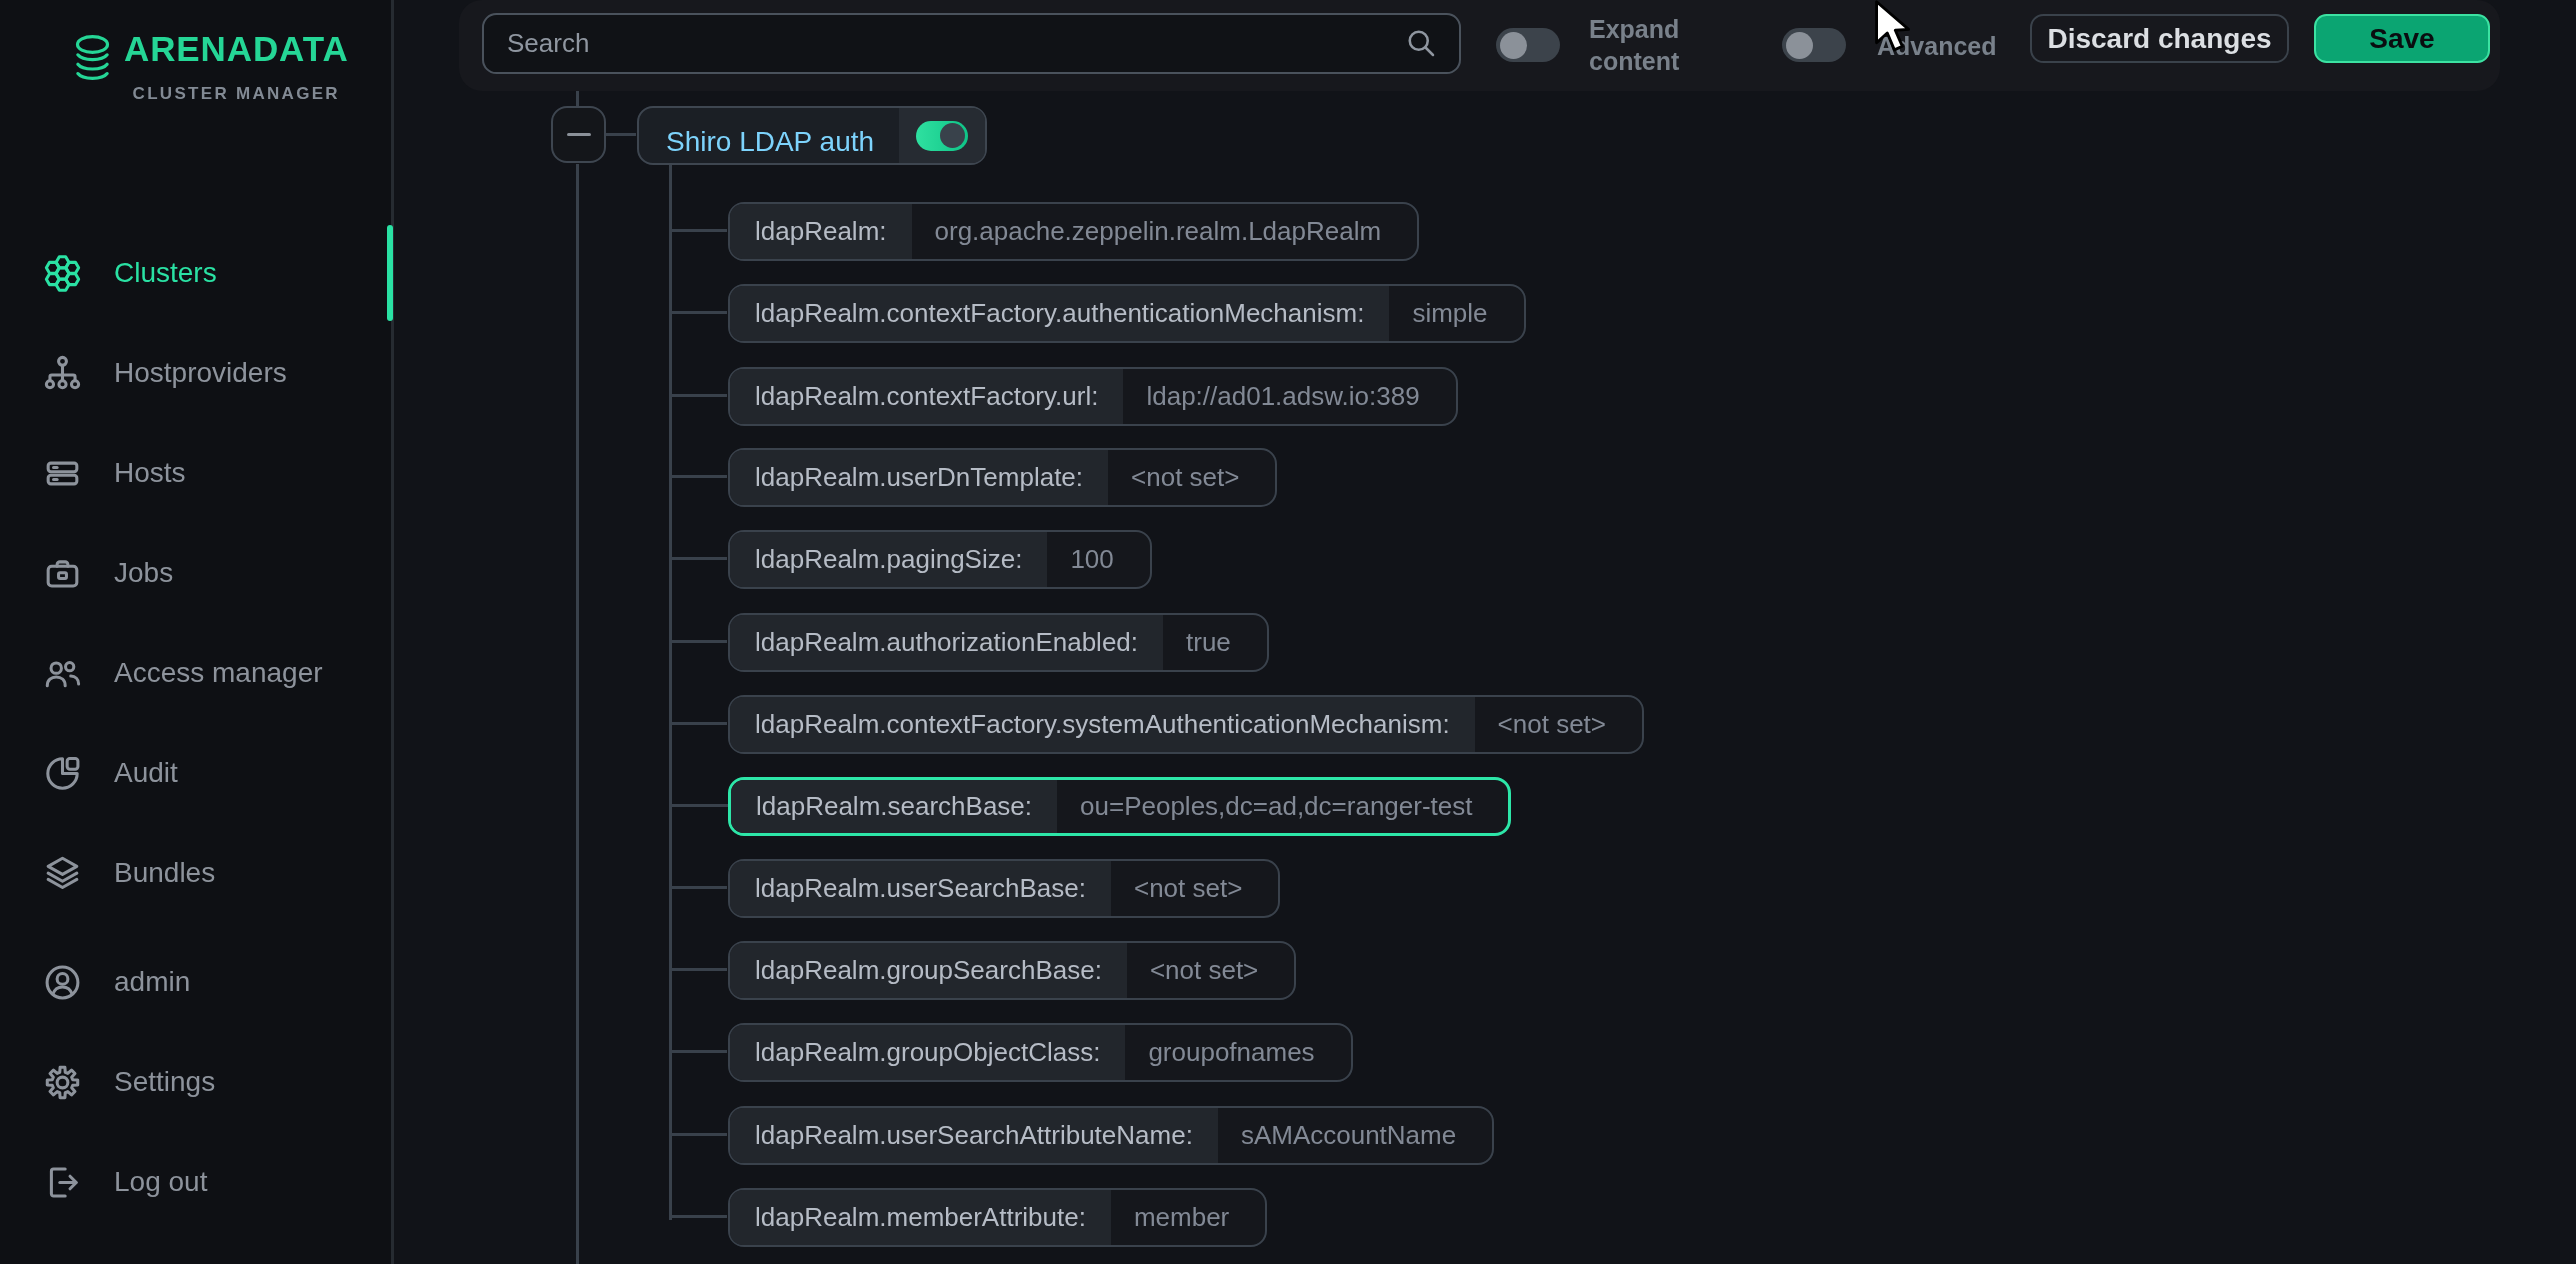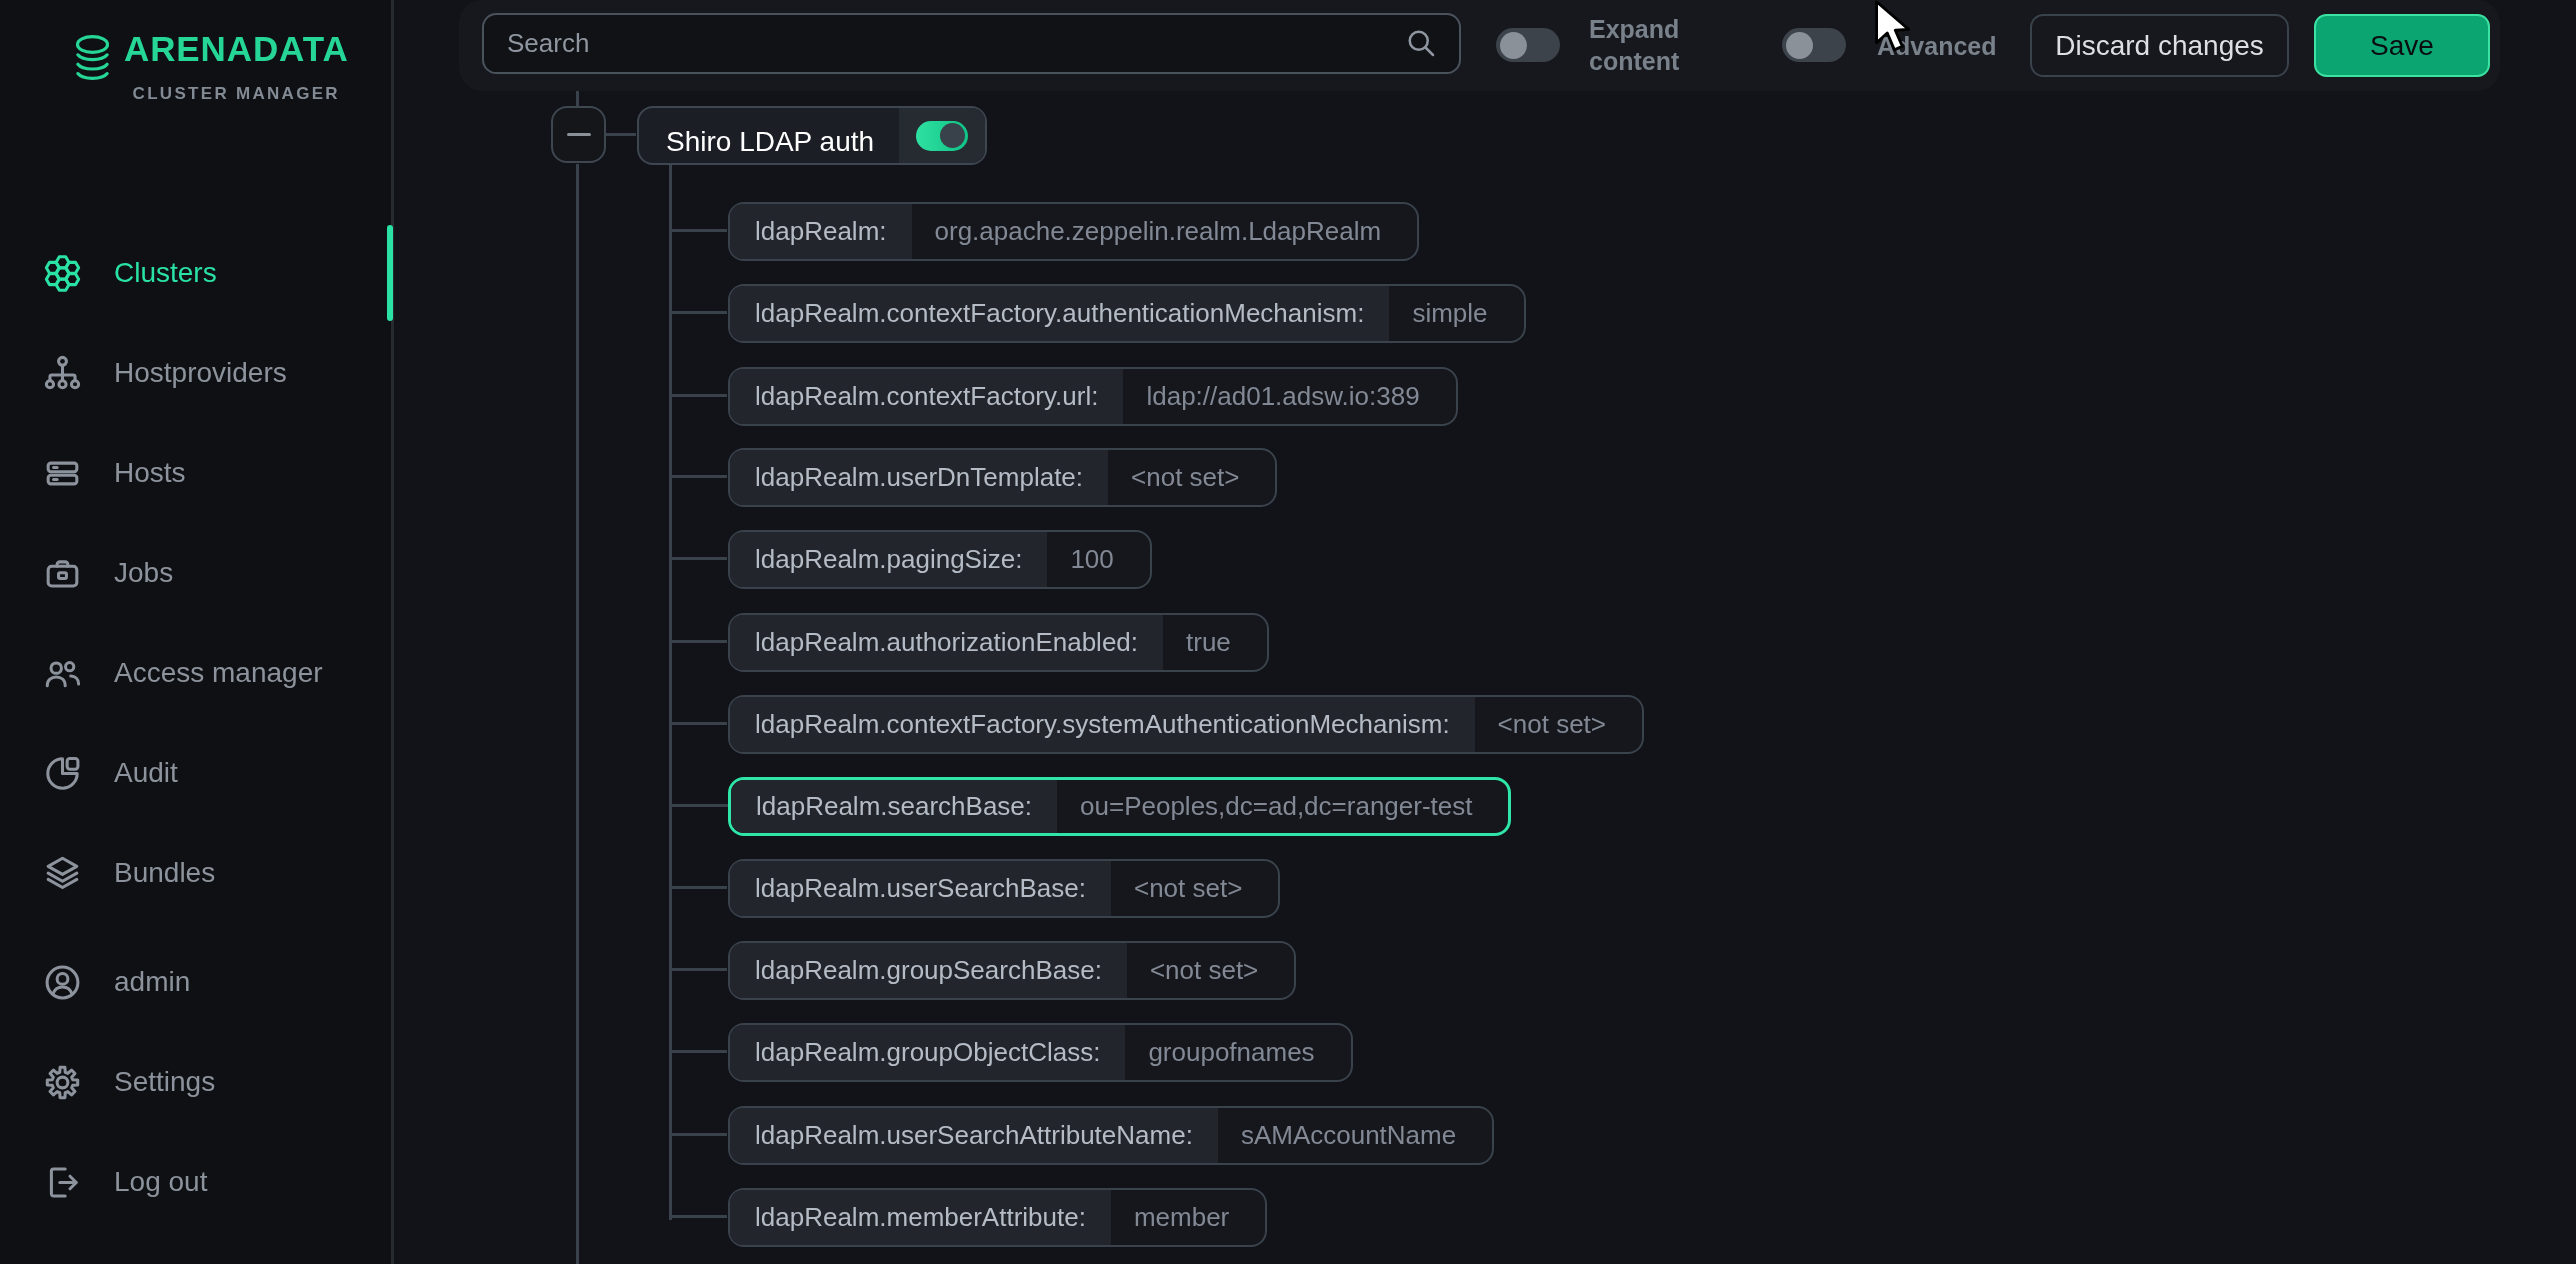--- a/index.html
+++ b/index.html
@@ -32,32 +32,32 @@
     border:2.7px solid #4a525c;border-radius:14.3px;background:#101216;display:flex;align-items:center;justify-content:flex-end;}
   .search-box input{flex:1;background:transparent;border:none;outline:none;color:#c6cbd3;
     font-size:26px;padding:0 18px 0 23px;font-family:inherit;}
   .search-box input::placeholder{color:#8f96a0;}
   .search-icn{width:36px;height:36px;color:#8f96a0;margin-right:19.7px;flex:0 0 auto;}
   .search-icn svg{width:36px;height:36px;display:block;}
   .toggle{position:absolute;width:64px;height:34px;border-radius:17px;background:#3c434b;cursor:pointer;}
   .toggle .knob{position:absolute;top:3.6px;width:27px;height:27px;border-radius:50%;background:#8b9199;}
   .toggle.off .knob{left:3.6px;}
   .toggle-label{position:absolute;color:#79818b;font-size:25px;line-height:32px;font-weight:bold;}
-  .btn{position:absolute;top:14.3px;height:63px;box-sizing:border-box;border-radius:13.4px;display:flex;
-    align-items:center;justify-content:center;cursor:pointer;font-size:28px;font-weight:normal;}
+  .btn{position:absolute;top:14.3px;height:49px;box-sizing:border-box;border-radius:13.4px;display:flex;
+    align-items:center;justify-content:center;cursor:pointer;font-size:28px;font-weight:bold;}
   .btn-ghost{left:2030px;width:259px;border:2.7px solid #3a424b;color:#dcdfe3;background:transparent;}
   .btn-primary{left:2314px;width:176px;border:2.7px solid #3ce2a2;background:#0ba572;color:#0a0d10;border-radius:12.5px;}
   
   .tline{position:absolute;background:#39414b;}
   .collapse-btn{position:absolute;left:551px;top:106px;width:55px;height:57px;box-sizing:border-box;
     border:2.7px solid #3e4650;border-radius:16px;background:#14161a;display:flex;align-items:center;justify-content:center;cursor:pointer;}
   .collapse-btn .minus{width:24px;height:2.7px;background:#8b9199;border-radius:1.8px;}
   .node{position:absolute;left:637px;top:106px;height:59px;box-sizing:border-box;display:inline-flex;align-items:stretch;
     border:2.7px solid #3e4650;border-radius:16px;background:#1b1f25;cursor:pointer;}
-  .node-label{display:flex;align-items:center;padding:12px 25px 0 27px;color:#ffffff;font-size:28px;white-space:nowrap;text-align:center;}
+  .node-label{display:flex;align-items:center;padding:12px 25px 0 27px;color:#7dd3fc;font-size:28px;white-space:nowrap;text-align:center;}
   .node-toggle-wrap{width:86px;background:#262b32;border-radius:0 12.5px 12.5px 0;display:flex;align-items:center;justify-content:center;}
   .node-toggle{position:relative;width:52px;height:30px;border-radius:15px;background:linear-gradient(90deg,#2fe0a0,#0fc487);cursor:pointer;}
   .node-toggle .knob{position:absolute;right:2.7px;top:2.7px;width:25px;height:25px;border-radius:50%;background:#39424b;}
   
   .field-row{position:absolute;left:728px;height:59px;box-sizing:border-box;display:inline-flex;align-items:stretch;
     border:2.7px solid #3a424c;border-radius:16px;background:#15171c;cursor:pointer;white-space:nowrap;}
   .field-row::before{content:"";position:absolute;left:-60px;top:25px;width:57px;height:2.7px;background:#39414b;}
   .field-row .chip{display:flex;align-items:center;background:#22262c;border-radius:12.5px 0 0 12.5px;
     padding:0 25px;color:#b6bcc6;font-size:26px;}
   .field-row .val{display:flex;align-items:center;margin:0 36px 0 23px;color:#828995;font-size:26px;}

